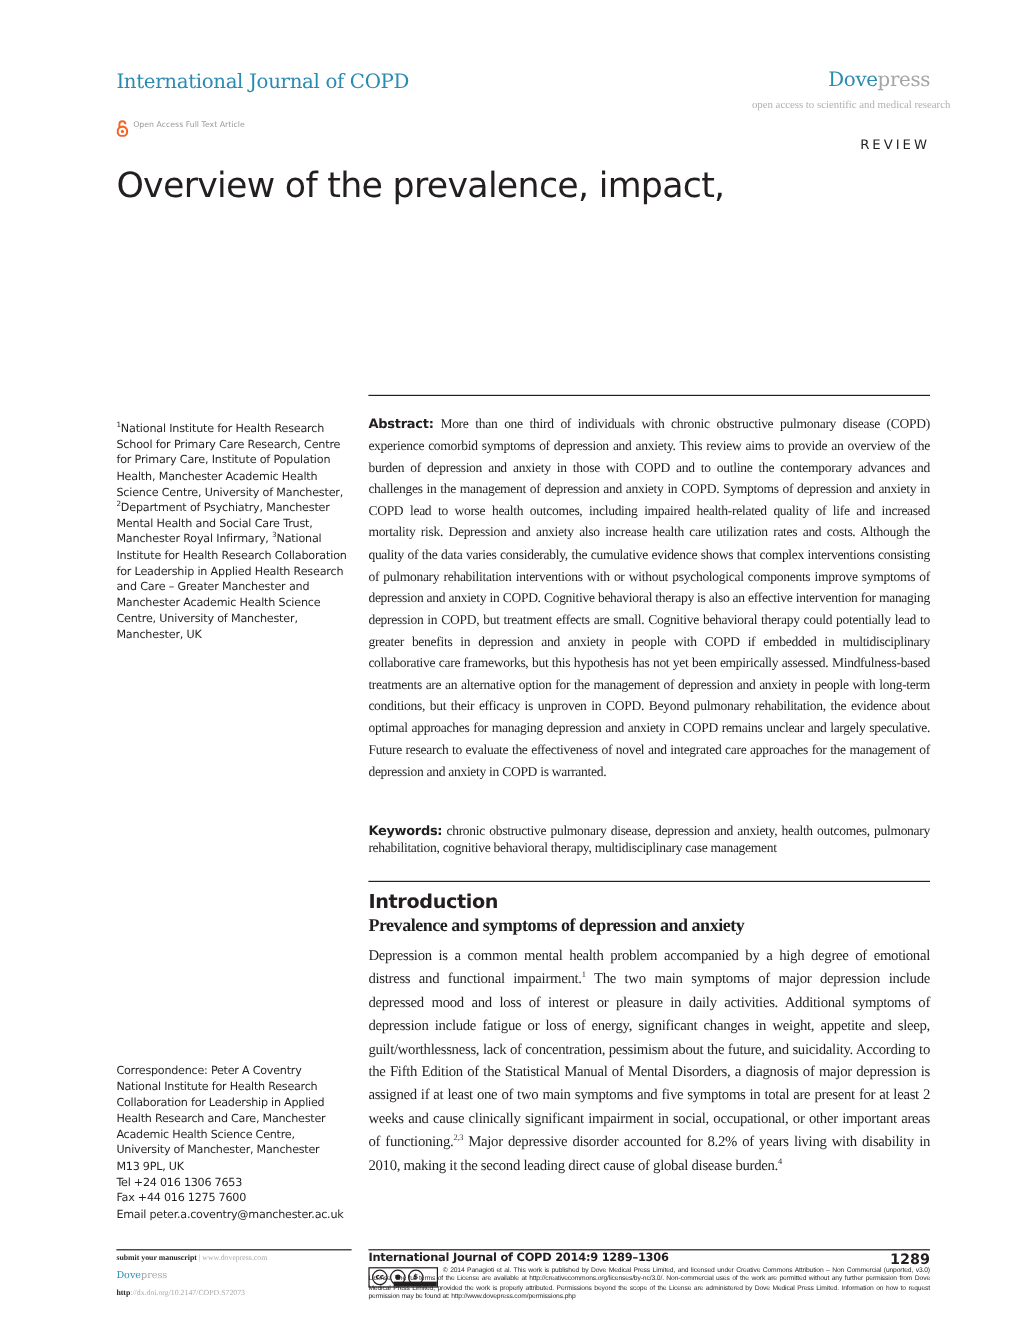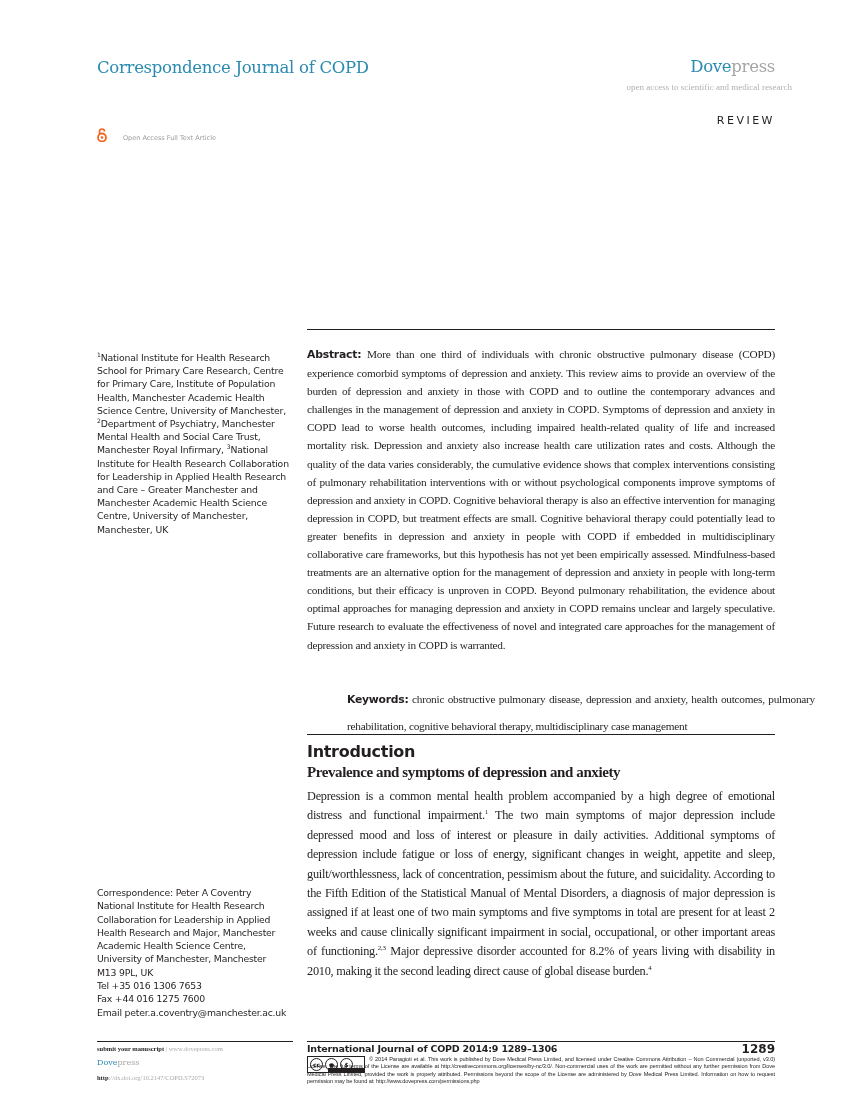--- a/index.html
+++ b/index.html
@@ -5,40 +5,40 @@
   * { box-sizing: border-box; margin: 0; padding: 0; }
   html, body { width: 850px; height: 1100px; background: #ffffff; overflow: hidden; }
   body { position: relative; font-family: "Liberation Serif", serif; color: #231f20; }
 
   .journal-title { position: absolute; left: 97px; top: 58px; font-family: "DejaVu Serif", serif; font-size: 16.5px; color: #2a8bb0; letter-spacing: -0.3px; }
   .dovepress { position: absolute; right: 75px; top: 57px; font-family: "DejaVu Serif", serif; font-size: 16.5px; letter-spacing: -0.3px; }
   .dovepress .dove { color: #2a8bb0; }
   .dovepress .press { color: #a5a5a5; }
   .tagline { position: absolute; right: 58px; top: 82px; font-size: 9px; color: #b0b0b0; }
 
-  .oa-row { position: absolute; left: 97px; top: 128px; display: flex; align-items: flex-end; gap: 16px; }
+  .oa-row { position: absolute; left: 97px; top: 100px; display: flex; align-items: flex-start; gap: 4px; }
   .oa-icon { width: 10px; height: 14px; position: relative; }
   .oa-icon svg { display: block; }
   .oa-text { font-family: "DejaVu Sans", sans-serif; font-size: 6.5px; color: #9a9a9a; }
   .review { position: absolute; right: 75px; top: 114px; font-family: "DejaVu Sans", sans-serif; font-size: 11px; letter-spacing: 2.5px; color: #231f20; }
 
   .title { position: absolute; left: 97px; top: 135px; width: 640px; font-family: "DejaVu Sans", sans-serif; font-size: 29px; line-height: 38px; color: #231f20; letter-spacing: -0.6px; font-weight: normal; }
 
   .left-col { position: absolute; left: 97px; top: 343px; width: 200px; font-family: "DejaVu Sans", sans-serif; }
   .authors div { font-size: 12.5px; line-height: 18.5px; color: #231f20; letter-spacing: -0.2px; }
   .authors sup { font-size: 7px; vertical-align: super; line-height: 0; }
   .affil { margin-top: 8px; font-size: 9.3px; line-height: 13.2px; color: #231f20; letter-spacing: -0.15px; }
   .affil sup { font-size: 6px; line-height: 0; }
 
   .correspondence { position: absolute; left: 97px; top: 886px; width: 200px; font-family: "DejaVu Sans", sans-serif; font-size: 9.3px; line-height: 13.3px; color: #231f20; letter-spacing: -0.2px; }
 
   .abstract-rule { position: absolute; left: 307px; top: 329px; width: 468px; height: 1px; background: #231f20; }
   .abstract { position: absolute; left: 307px; top: 345px; width: 468px; font-size: 11.3px; line-height: 18.1px; text-align: justify; color: #231f20; letter-spacing: -0.25px; }
   .abstract .label { font-family: "DejaVu Sans", sans-serif; font-weight: bold; font-size: 10.8px; letter-spacing: -0.2px; }
-  .keywords { position: absolute; left: 307px; top: 686px; width: 468px; font-size: 11.3px; line-height: 26px; color: #231f20; letter-spacing: -0.25px; text-align: justify; margin-left: 40px; }
+  .keywords { position: absolute; left: 307px; top: 686px; width: 468px; font-size: 11.3px; line-height: 14px; color: #231f20; letter-spacing: -0.25px; text-align: justify; }
   .keywords .label { font-family: "DejaVu Sans", sans-serif; font-weight: bold; font-size: 10.8px; }
 
   .intro-rule { position: absolute; left: 307px; top: 734px; width: 468px; height: 1px; background: #231f20; }
   .intro-h { position: absolute; left: 307px; top: 742px; font-family: "DejaVu Sans", sans-serif; font-weight: bold; font-size: 16px; color: #231f20; letter-spacing: -0.3px; }
   .intro-sub { position: absolute; left: 307px; top: 764px; font-family: Liberation Serif, serif; font-size: 15px; color: #231f20; letter-spacing: -0.4px; }
   .body-text { position: absolute; left: 307px; top: 787px; width: 468px; font-size: 12.3px; line-height: 19.4px; text-align: justify; color: #231f20; letter-spacing: -0.25px; }
   .body-text sup { font-size: 7px; line-height: 0; }
 
   .foot-rule-left { position: absolute; left: 97px; top: 1041px; width: 196px; height: 1px; background: #231f20; }
   .foot-rule-right { position: absolute; left: 307px; top: 1041px; width: 468px; height: 1px; background: #231f20; }
@@ -54,54 +54,55 @@
   .foot-journal { position: absolute; left: 307px; top: 1043px; font-family: "DejaVu Sans", sans-serif; font-size: 9.5px; color: #231f20; letter-spacing: -0.2px; font-weight: bold; }
   .page-num { position: absolute; right: 75px; top: 1042px; font-family: "DejaVu Sans", sans-serif; font-weight: bold; font-size: 12px; color: #231f20; }
   .cc-badge { position: absolute; left: 307px; top: 1056px; width: 58px; height: 17px; border: 1px solid #231f20; background: #ffffff; display: flex; align-items: flex-start; gap: 2px; padding: 1px 2px; }
   .cc-badge .c { width: 13px; height: 13px; border-radius: 50%; border: 1.5px solid #231f20; font-family: "DejaVu Sans", sans-serif; font-size: 6px; font-weight: bold; display: flex; align-items: center; justify-content: center; }
   .cc-badge .bar { position: absolute; left: 20px; bottom: 0; width: 36px; height: 4px; background: #231f20; }
   .license { position: absolute; left: 307px; top: 1056px; width: 468px; font-family: "Liberation Sans", sans-serif; font-size: 5.6px; line-height: 7.4px; color: #231f20; text-indent: 62px; text-align: justify; letter-spacing: -0.1px; }
 </style>
 </head>
 <body>
 
-<div class="journal-title">Correspondence Journal of COPD</div>
+<div class="journal-title">International Journal of COPD</div>
 <div class="dovepress">
   <span class="dove">Dove</span><span class="press">press</span>
 </div>
 <div class="tagline">open access to scientific and medical research</div>
 
 <div class="oa-row">
   <span class="oa-icon">
     <svg width="10" height="14" viewBox="0 0 10 14">
       <path d="M2.5 6 V3.5 A2.5 2.5 0 0 1 7.5 3.5" fill="none" stroke="#f26522" stroke-width="1.6"></path>
       <circle cx="5" cy="9.5" r="4" fill="none" stroke="#f26522" stroke-width="1.8"></circle>
       <circle cx="5" cy="9.5" r="1.3" fill="#f26522"></circle>
     </svg>
   </span>
   <span class="oa-text">Open Access Full Text Article</span>
 </div>
 <div class="review">REVIEW</div>
 
 <h1 class="title">
+  <div>Overview of the prevalence, impact,</div>
 </h1>
 
 <div class="left-col">
   <div class="affil"><sup>1</sup><span>National Institute for Health Research School for Primary Care Research, Centre for Primary Care, Institute of Population Health, Manchester Academic Health Science Centre, University of Manchester, </span><sup>2</sup><span>Department of Psychiatry, Manchester Mental Health and Social Care Trust, Manchester Royal Infirmary, </span><sup>3</sup><span>National Institute for Health Research Collaboration for Leadership in Applied Health Research and Care – Greater Manchester and Manchester Academic Health Science Centre, University of Manchester, Manchester, UK</span></div>
 </div>
 
 <div class="correspondence">
   <div>Correspondence: Peter A Coventry</div>
   <div>National Institute for Health Research</div>
   <div>Collaboration for Leadership in Applied</div>
-  <div>Health Research and Major, Manchester</div>
+  <div>Health Research and Care, Manchester</div>
   <div>Academic Health Science Centre,</div>
   <div>University of Manchester, Manchester</div>
   <div>M13 9PL, UK</div>
-  <div>Tel +35 016 1306 7653</div>
+  <div>Tel +24 016 1306 7653</div>
   <div>Fax +44 016 1275 7600</div>
   <div>Email peter.a.coventry@manchester.ac.uk</div>
 </div>
 
 <div class="abstract-rule"></div>
 <p class="abstract"><span class="label">Abstract:</span> <span>More than one third of individuals with chronic obstructive pulmonary disease (COPD) experience comorbid symptoms of depression and anxiety. This review aims to provide an overview of the burden of depression and anxiety in those with COPD and to outline the contemporary advances and challenges in the management of depression and anxiety in COPD. Symptoms of depression and anxiety in COPD lead to worse health outcomes, including impaired health-related quality of life and increased mortality risk. Depression and anxiety also increase health care utilization rates and costs. Although the quality of the data varies considerably, the cumulative evidence shows that complex interventions consisting of pulmonary rehabilitation interventions with or without psychological components improve symptoms of depression and anxiety in COPD. Cognitive behavioral therapy is also an effective intervention for managing depression in COPD, but treatment effects are small. Cognitive behavioral therapy could potentially lead to greater benefits in depression and anxiety in people with COPD if embedded in multidisciplinary collaborative care frameworks, but this hypothesis has not yet been empirically assessed. Mindfulness-based treatments are an alternative option for the management of depression and anxiety in people with long-term conditions, but their efficacy is unproven in COPD. Beyond pulmonary rehabilitation, the evidence about optimal approaches for managing depression and anxiety in COPD remains unclear and largely speculative. Future research to evaluate the effectiveness of novel and integrated care approaches for the management of depression and anxiety in COPD is warranted.</span></p>
 <p class="keywords"><span class="label">Keywords:</span> <span>chronic obstructive pulmonary disease, depression and anxiety, health outcomes, pulmonary rehabilitation, cognitive behavioral therapy, multidisciplinary case management</span></p>
 
 <div class="intro-rule"></div>
 <h2 class="intro-h">Introduction</h2>

